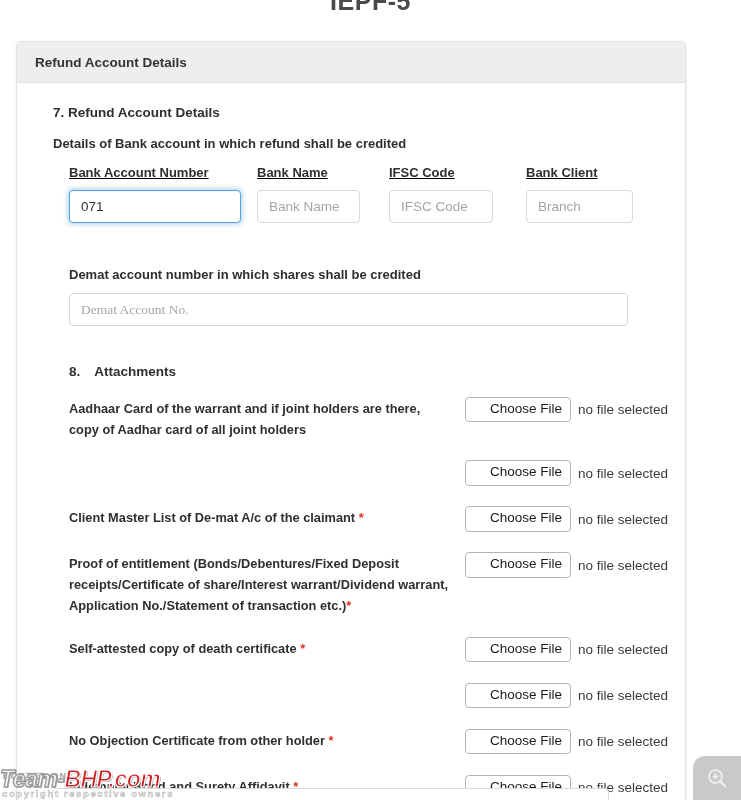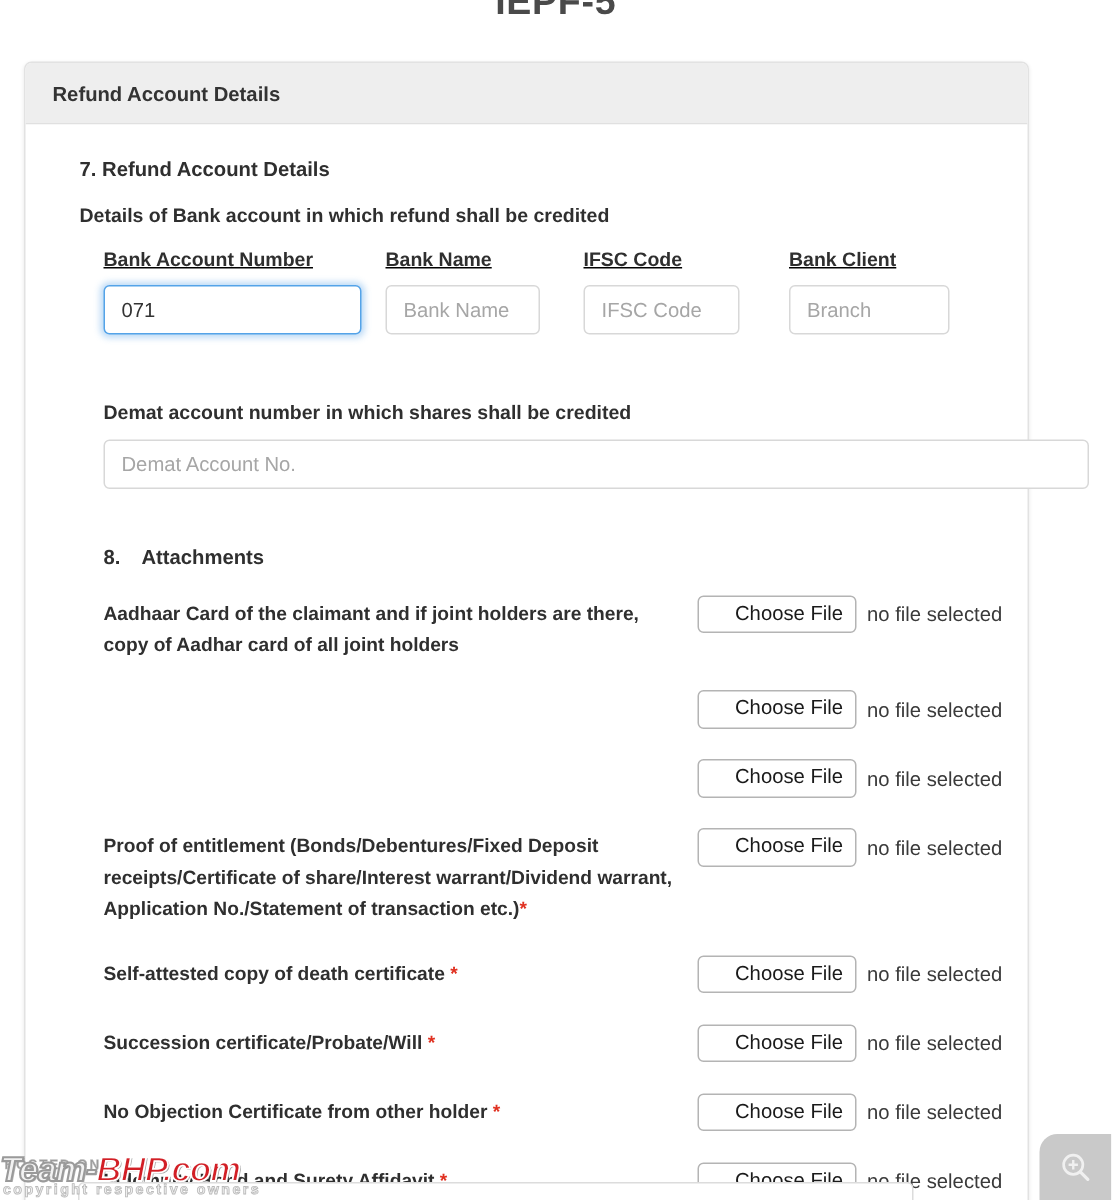--- a/index.html
+++ b/index.html
@@ -113,22 +113,23 @@
   .col-branch .inp { width: 107px; }
 
   
   .demat-wrap { margin-top: 42px; }
   .demat-label {
     font-size: 13px; font-weight: bold; color: #2f2f2f;
     margin: 0 0 11px 16px;
   }
   .demat-input {
     margin-left: 16px;
-    width: 657px;
+    width: 559px;
     height: 33px;
+    font-family: Liberation Serif, serif;
   }
 
   
   .attach-title {
     margin: 38px 0 18px 16px;
     font-size: 13.5px;
     font-weight: bold;
     color: #2f2f2f;
   }
   .attach-title .num { margin-right: 14px; }
@@ -288,54 +289,54 @@
         <div class="demat-label">Demat account number in which shares shall be credited</div>
         <input class="inp demat-input" type="text" placeholder="Demat Account No." style="">
       </div>
 
       <div class="attach-title">
         <span class="num">8.</span><span>Attachments</span>
       </div>
 
       <div class="attach-list">
           <div class="attach-row">
-            <div class="attach-label">Aadhaar Card of the claimant and if joint holders are there, copy of Aadhar card of all joint holders</div>
-            <div class="filefield">
-              <span class="choose-btn">Choose File</span>
-              <span class="nofile">no file selected</span>
-            </div>
-          </div>
-          <div class="attach-row">
-            <div class="filefield">
-              <span class="choose-btn">Choose File</span>
-              <span class="nofile">no file selected</span>
-            </div>
-          </div>
-          <div class="attach-row">
+            <div class="attach-label">Aadhaar Card of the warrant and if joint holders are there, copy of Aadhar card of all joint holders</div>
+            <div class="filefield">
+              <span class="choose-btn">Choose File</span>
+              <span class="nofile">no file selected</span>
+            </div>
+          </div>
+          <div class="attach-row">
+            <div class="filefield">
+              <span class="choose-btn">Choose File</span>
+              <span class="nofile">no file selected</span>
+            </div>
+          </div>
+          <div class="attach-row">
+            <div class="attach-label">Client Master List of De-mat A/c of the claimant <span class="req">*</span></div>
             <div class="filefield">
               <span class="choose-btn">Choose File</span>
               <span class="nofile">no file selected</span>
             </div>
           </div>
           <div class="attach-row">
             <div class="attach-label">Proof of entitlement (Bonds/Debentures/Fixed Deposit receipts/Certificate of share/Interest warrant/Dividend warrant, Application No./Statement of transaction etc.)<span class="req">*</span></div>
             <div class="filefield">
               <span class="choose-btn">Choose File</span>
               <span class="nofile">no file selected</span>
             </div>
           </div>
           <div class="attach-row">
             <div class="attach-label">Self-attested copy of death certificate <span class="req">*</span></div>
             <div class="filefield">
               <span class="choose-btn">Choose File</span>
               <span class="nofile">no file selected</span>
             </div>
           </div>
           <div class="attach-row">
-            <div class="attach-label">Succession certificate/Probate/Will <span class="req">*</span></div>
             <div class="filefield">
               <span class="choose-btn">Choose File</span>
               <span class="nofile">no file selected</span>
             </div>
           </div>
           <div class="attach-row">
             <div class="attach-label">No Objection Certificate from other holder <span class="req">*</span></div>
             <div class="filefield">
               <span class="choose-btn">Choose File</span>
               <span class="nofile">no file selected</span>

